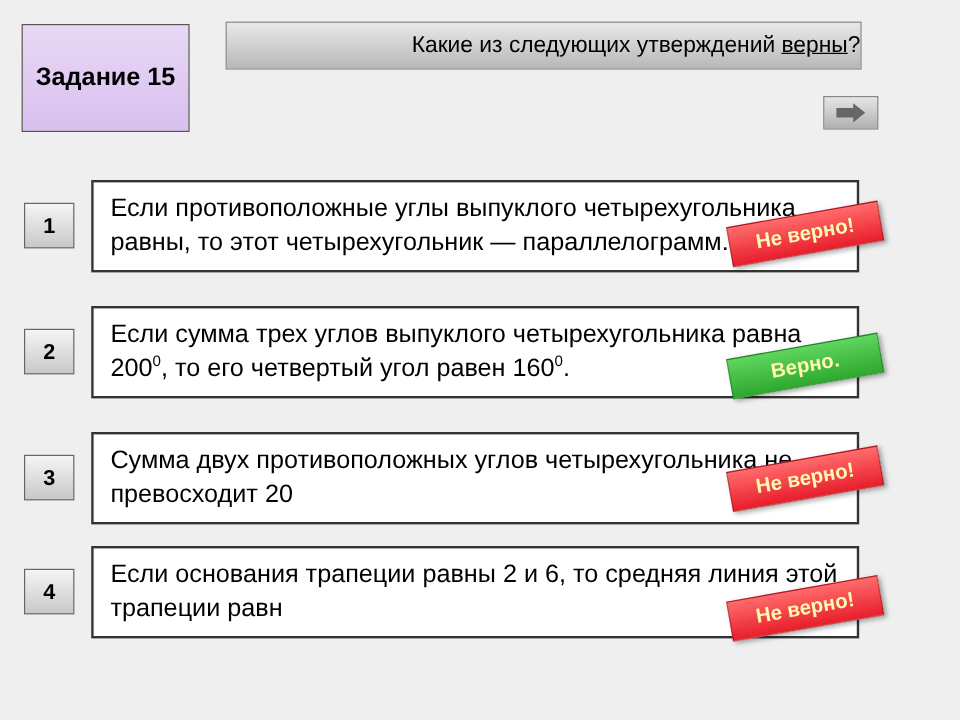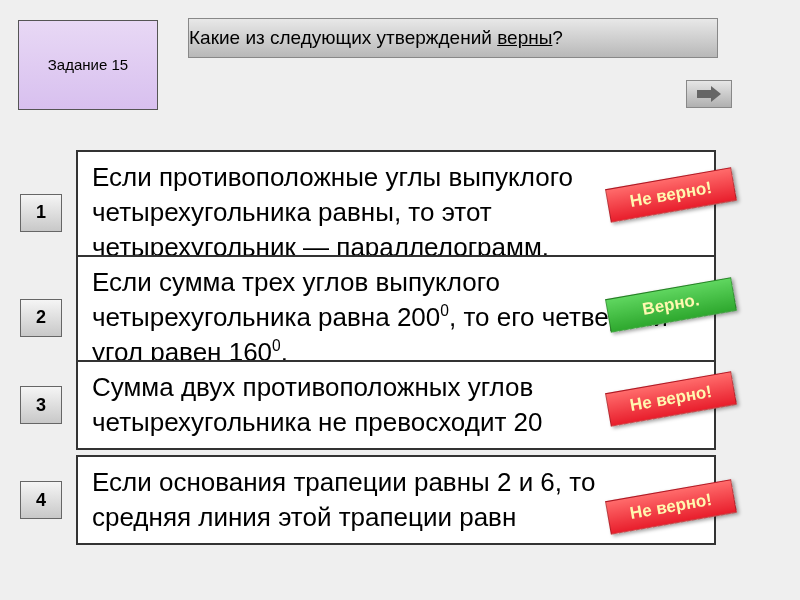--- a/index.html
+++ b/index.html
@@ -15,37 +15,37 @@
     position: absolute;
     left: 18px;
     top: 20px;
     width: 140px;
     height: 90px;
     background: linear-gradient(#e8d8f5, #d8c0ef);
     border: 1px solid #555;
     display: flex;
     align-items: center;
     justify-content: center;
-    font-weight: normal;
-    font-size: 15px;
+    font-weight: bold;
+    font-size: 21px;
     color: #000;
     text-align: center;
     line-height: 1.5;
   }
   .question-bar {
     position: absolute;
     left: 188px;
     top: 18px;
     width: 530px;
     height: 40px;
     background: linear-gradient(#e8e8e8, #b8b8b8);
     border: 1px solid #888;
     display: flex;
     align-items: center;
-    justify-content: flex-start;
+    justify-content: flex-end;
     font-size: 19px;
     color: #000;
   }
   .nav-arrow {
     position: absolute;
     right: 68px;
     top: 80px;
     width: 46px;
     height: 28px;
     background: linear-gradient(#e6e6e6, #b0b0b0);
@@ -73,21 +73,21 @@
     justify-content: center;
     font-weight: bold;
     font-size: 18px;
     cursor: pointer;
   }
   .statement {
     width: 640px;
     background: #fff;
     border: 2px solid #333;
     padding: 8px 14px;
-    font-size: 26px;
+    font-size: 21px;
     line-height: 1.35;
     position: relative;
   }
   .row1 { top: 150px; }
   .row2 { top: 255px; }
   .row3 { top: 360px; }
   .row4 { top: 455px; }
   .badge {
     position: absolute;
     width: 128px;

